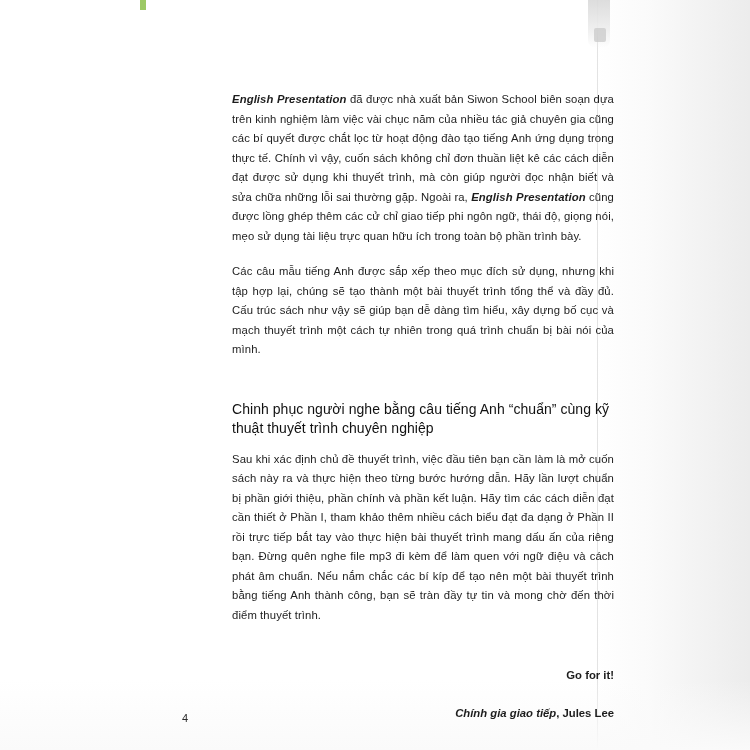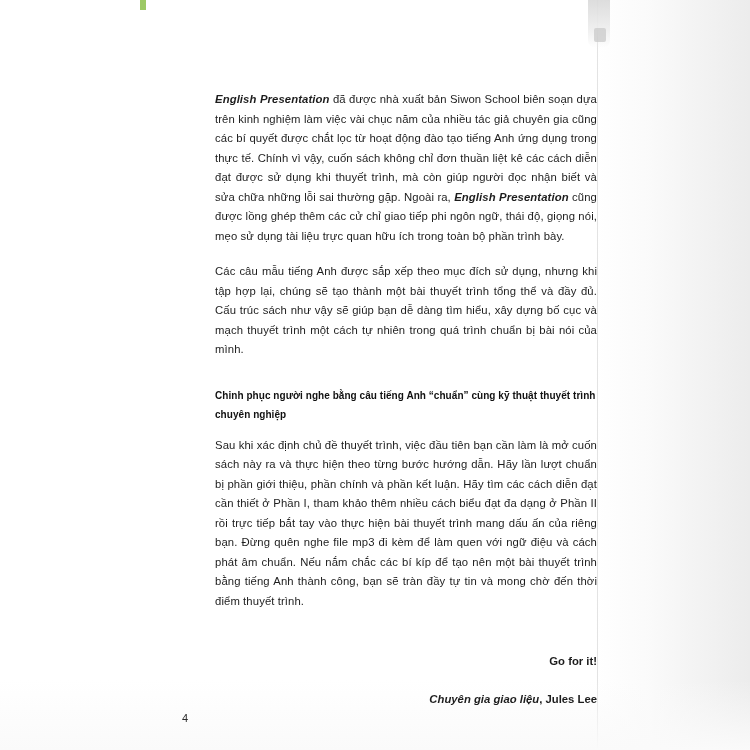--- a/index.html
+++ b/index.html
@@ -75,45 +75,45 @@
     position: absolute;
     left: 0;
     bottom: 0;
     width: 750px;
     height: 70px;
     background: linear-gradient(to bottom, rgba(255,255,255,0) 0%, rgba(250,250,250,1) 100%);
   }
 
   .content {
     position: absolute;
-    left: 215px;
+    left: 232px;
     top: 90px;
     width: 382px;
   }
 
   p.para {
     margin: 0 0 16px 0;
     font-size: 11.3px;
     line-height: 19.5px;
     color: #1d1d1d;
     text-align: justify;
     letter-spacing: .1px;
   }
   p.para:last-child { margin-bottom: 0; }
 
   .italic-bold {
     font-style: italic;
     font-weight: bold;
   }
 
   h2.section-heading {
-    margin: 26px 0 12px 0;
-    font-size: 10px;
+    margin: 40px 0 12px 0;
+    font-size: 14px;
     line-height: 19px;
-    font-weight: bold;
+    font-weight: normal;
     color: #111111;
     letter-spacing: .05px;
   }
 
   .closing {
     margin-top: 40px;
     text-align: right;
     font-size: 11.3px;
     line-height: 20px;
     color: #1d1d1d;
@@ -155,20 +155,20 @@
     <p class="para"><span class="italic-bold">English Presentation</span><span> đã được nhà xuất bản Siwon School biên soạn dựa trên kinh nghiệm làm việc vài chục năm của nhiều tác giả chuyên gia cũng các bí quyết được chắt lọc từ hoạt động đào tạo tiếng Anh ứng dụng trong thực tế. Chính vì vậy, cuốn sách không chỉ đơn thuần liệt kê các cách diễn đạt được sử dụng khi thuyết trình, mà còn giúp người đọc nhận biết và sửa chữa những lỗi sai thường gặp. Ngoài ra, </span><span class="italic-bold">English Presentation</span><span> cũng được lồng ghép thêm các cử chỉ giao tiếp phi ngôn ngữ, thái độ, giọng nói, mẹo sử dụng tài liệu trực quan hữu ích trong toàn bộ phần trình bày.</span></p>
 
     <p class="para">Các câu mẫu tiếng Anh được sắp xếp theo mục đích sử dụng, nhưng khi tập hợp lại, chúng sẽ tạo thành một bài thuyết trình tổng thể và đầy đủ. Cấu trúc sách như vậy sẽ giúp bạn dễ dàng tìm hiểu, xây dựng bố cục và mạch thuyết trình một cách tự nhiên trong quá trình chuẩn bị bài nói của mình.</p>
 
     <h2 class="section-heading">Chinh phục người nghe bằng câu tiếng Anh “chuẩn” cùng kỹ thuật thuyết trình chuyên nghiệp</h2>
 
     <p class="para">Sau khi xác định chủ đề thuyết trình, việc đầu tiên bạn cần làm là mở cuốn sách này ra và thực hiện theo từng bước hướng dẫn. Hãy lần lượt chuẩn bị phần giới thiệu, phần chính và phần kết luận. Hãy tìm các cách diễn đạt cần thiết ở Phần I, tham khảo thêm nhiều cách biểu đạt đa dạng ở Phần II rồi trực tiếp bắt tay vào thực hiện bài thuyết trình mang dấu ấn của riêng bạn. Đừng quên nghe file mp3 đi kèm để làm quen với ngữ điệu và cách phát âm chuẩn. Nếu nắm chắc các bí kíp để tạo nên một bài thuyết trình bằng tiếng Anh thành công, bạn sẽ tràn đầy tự tin và mong chờ đến thời điểm thuyết trình.</p>
 
     <div class="closing">
       <p class="go">Go for it!</p>
-      <p class="signature"><span class="role">Chuyên gia giao liệu</span><span>, Jules Lee</span></p>
+      <p class="signature"><span class="role">Chính gia giao tiếp</span><span>, Jules Lee</span></p>
     </div>
 
   </div>
 
   <div class="page-number">4</div>
 
 </div>
 
 </body></html>

